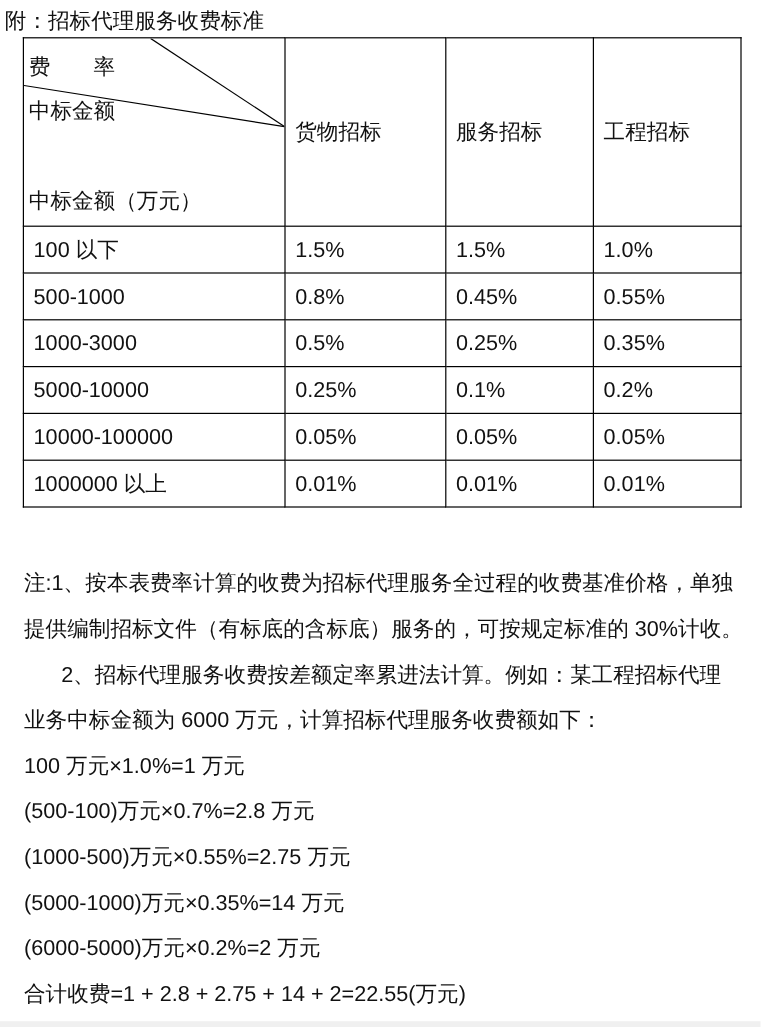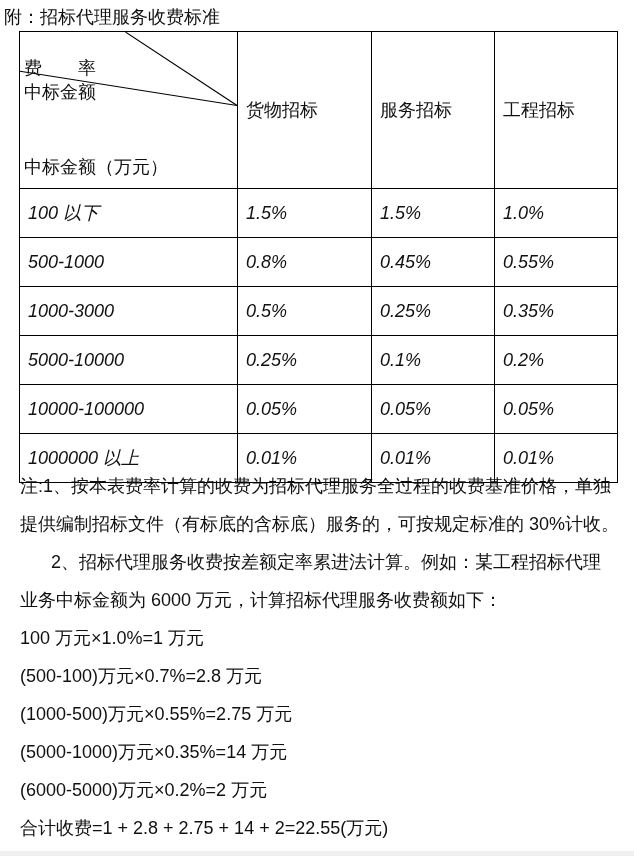--- a/index.html
+++ b/index.html
@@ -27,25 +27,25 @@
   }
   table.fee-table td{
     border:1px solid var(--border);
     font-size:18px;font-weight:normal;text-align:left;
     vertical-align:middle;
     padding:0 2px 0 8px;
     white-space:nowrap;
     color:var(--text);
   }
   tr.header-row{height:157px;}
-  tr.data-row{height:49px;font-style:italic;}
+  tr.data-row{height:39px;}
   td.corner-cell{position:relative;padding:0;}
   .corner-cell svg{position:absolute;left:0;top:0;width:100%;height:100%;display:block;}
   .corner-label{position:absolute;left:4px;font-size:18px;line-height:20px;white-space:nowrap;}
-  .corner-top{top:14px;margin-top:12px;}
+  .corner-top{top:14px;}
   .corner-mid{top:50px;}
   .corner-bottom{top:125px;}
   .notes{
     position:absolute;left:20px;top:467px;width:600px;
   }
   .note-line{
     font-size:18px;line-height:38px;height:38px;
     white-space:nowrap;color:var(--text);
   }
   .note-line.indent{padding-left:31px;}

